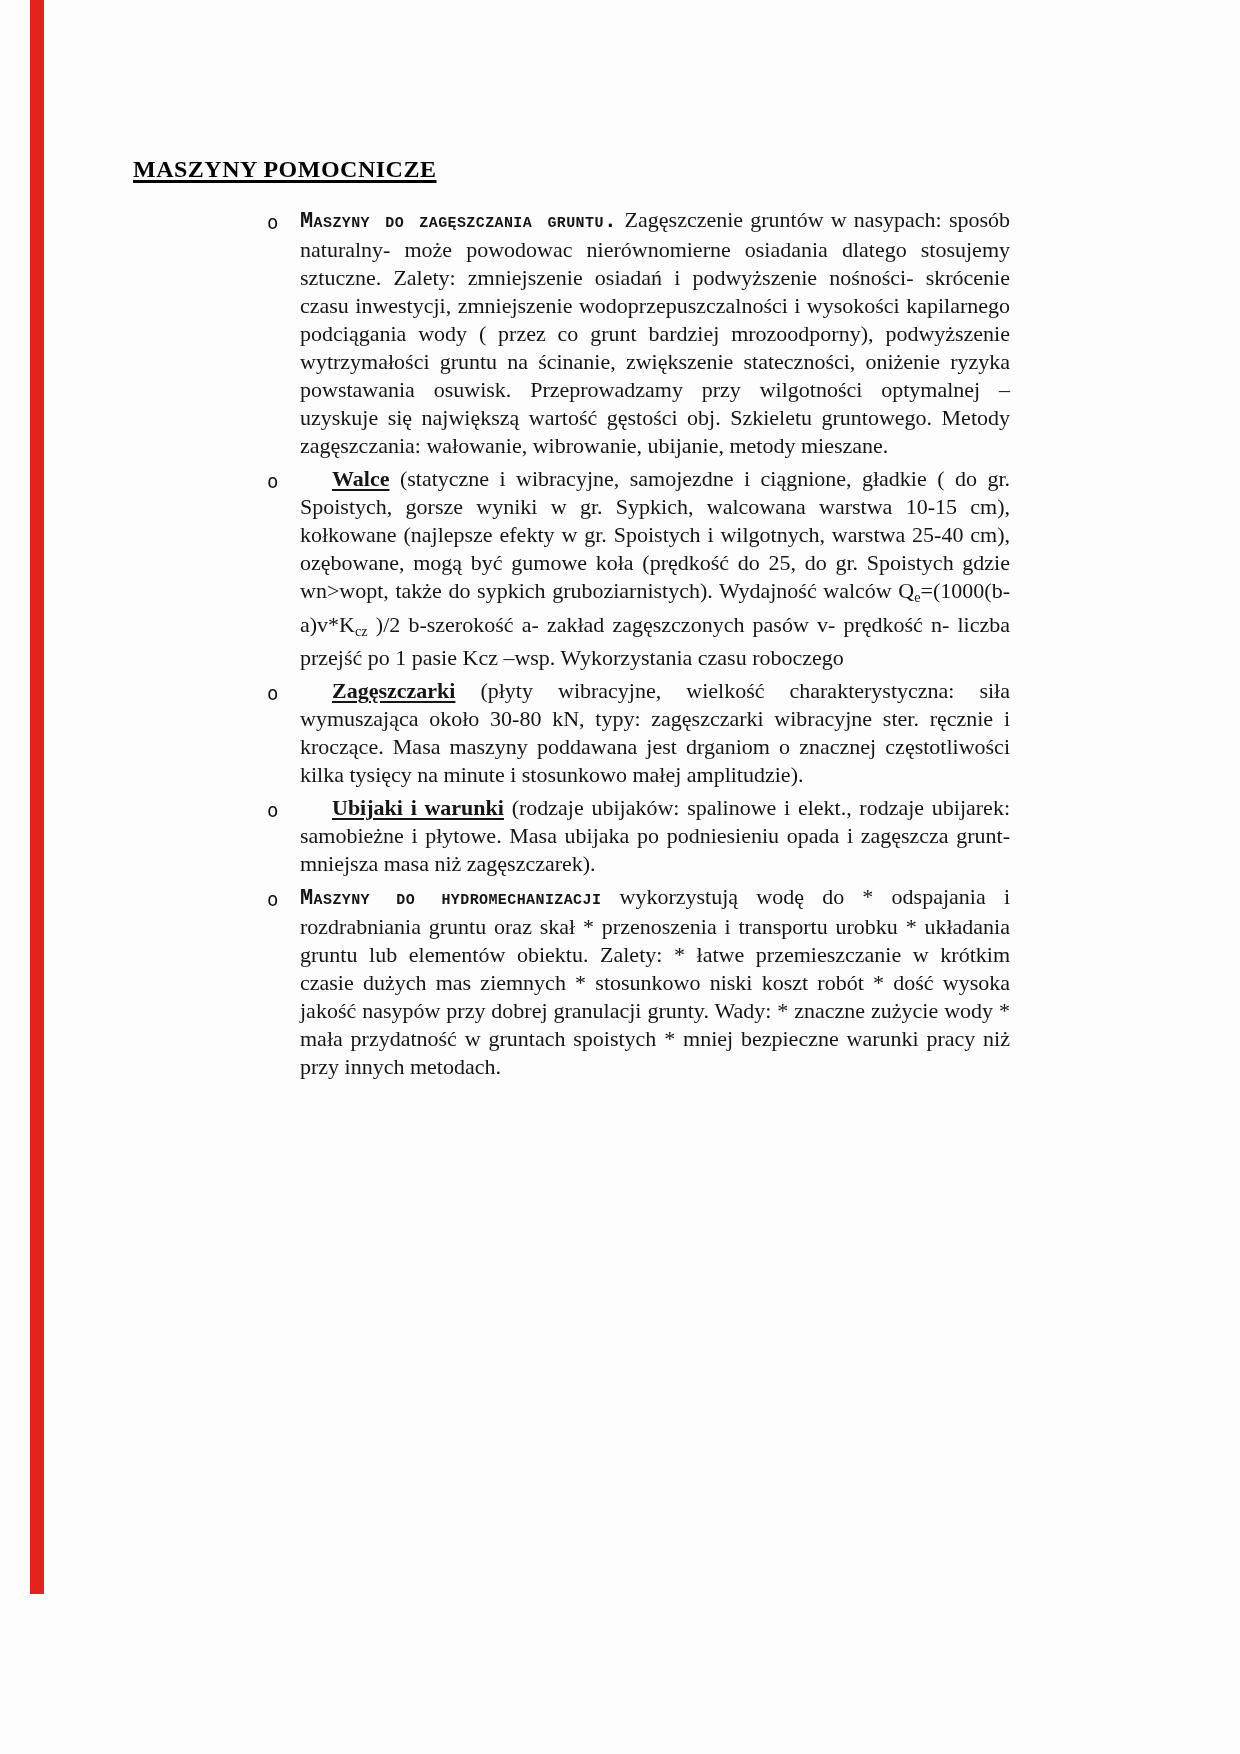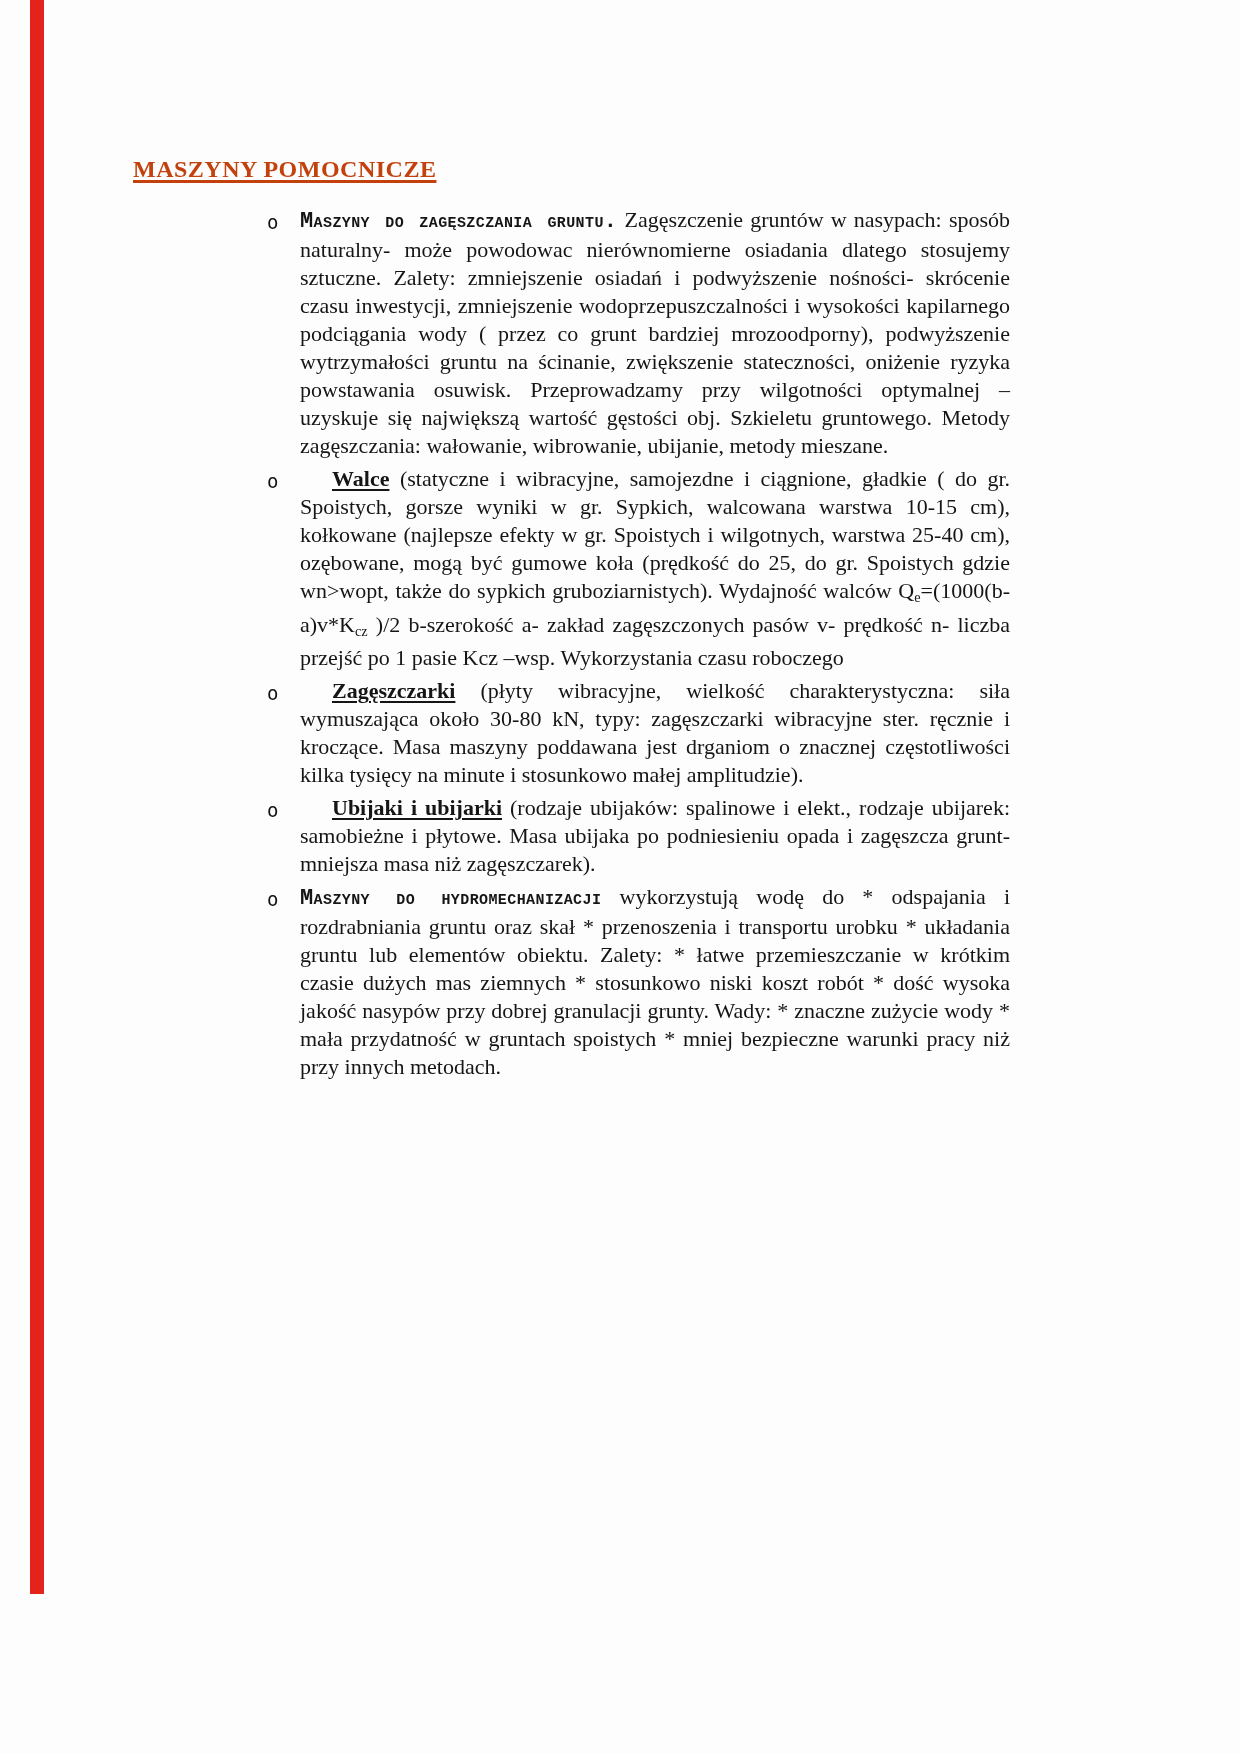--- a/index.html
+++ b/index.html
@@ -22,21 +22,21 @@
   .doc-title{
     position:absolute;
     left:133px; top:156px;
     margin:0;
     font-size:24px;
     font-weight:bold;
     letter-spacing:0.5px;
     text-decoration:underline;
     text-decoration-thickness:2.5px;
     text-underline-offset:3px;
-    color:#c2410c;
+    color:#000000;
   }
   .bullets{
     position:absolute;
     left:300px; top:206px;
     width:710px;
     margin:0; padding:0;
     list-style:none;
     font-size:22px;
     line-height:28px;
     text-align:justify;
@@ -85,18 +85,18 @@
   <h1 class="doc-title">MASZYNY POMOCNICZE</h1>
 
   <ul class="bullets">
 
     <li><span class="marker">o</span><span class="sc">Maszyny do zagęszczania gruntu.</span><span> Zagęszczenie gruntów w nasypach: sposób naturalny- może powodowac nierównomierne osiadania dlatego stosujemy sztuczne. Zalety: zmniejszenie osiadań i podwyższenie nośności- skrócenie czasu inwestycji, zmniejszenie wodoprzepuszczalności i wysokości kapilarnego podciągania wody ( przez co grunt bardziej mrozoodporny), podwyższenie wytrzymałości gruntu na ścinanie, zwiększenie stateczności, oniżenie ryzyka powstawania osuwisk. Przeprowadzamy przy wilgotności optymalnej – uzyskuje się największą wartość gęstości obj. Szkieletu gruntowego. Metody zagęszczania: wałowanie, wibrowanie, ubijanie, metody mieszane.</span></li>
 
     <li><span class="marker">o</span><span class="term">Walce</span><span> (statyczne i wibracyjne, samojezdne i ciągnione, gładkie ( do gr. Spoistych, gorsze wyniki w gr. Sypkich, walcowana warstwa 10-15 cm), kołkowane (najlepsze efekty w gr. Spoistych i wilgotnych, warstwa 25-40 cm), ozębowane, mogą być gumowe koła (prędkość do 25, do gr. Spoistych gdzie wn&gt;wopt, także do sypkich gruboziarnistych). Wydajność walców Q</span><span class="sub">e</span><span>=(1000(b-a)v*K</span><span class="sub">cz</span><span> )/2 b-szerokość a- zakład zagęszczonych pasów v- prędkość n- liczba przejść po 1 pasie Kcz –wsp. Wykorzystania czasu roboczego</span></li>
 
     <li><span class="marker">o</span><span class="term">Zagęszczarki</span><span> (płyty wibracyjne, wielkość charakterystyczna: siła wymuszająca około 30-80 kN, typy: zagęszczarki wibracyjne ster. ręcznie i kroczące. Masa maszyny poddawana jest drganiom o znacznej częstotliwości kilka tysięcy na minute i stosunkowo małej amplitudzie).</span></li>
 
-    <li><span class="marker">o</span><span class="term">Ubijaki i ubijarki</span><span> (rodzaje ubijaków: spalinowe i elekt., rodzaje ubijarek: samobieżne i płytowe. Masa ubijaka po podniesieniu opada i zagęszcza grunt- mniejsza masa niż zagęszczarek).</span></li>
+    <li><span class="marker">o</span><span class="term">Ubijaki i warunki</span><span> (rodzaje ubijaków: spalinowe i elekt., rodzaje ubijarek: samobieżne i płytowe. Masa ubijaka po podniesieniu opada i zagęszcza grunt- mniejsza masa niż zagęszczarek).</span></li>
 
     <li><span class="marker">o</span><span class="sc">Maszyny do hydromechanizacji</span><span> wykorzystują wodę do * odspajania i rozdrabniania gruntu oraz skał * przenoszenia i transportu urobku * układania gruntu lub elementów obiektu. </span><span class="u">Zalety: *</span><span> łatwe przemieszczanie w krótkim czasie dużych mas ziemnych * stosunkowo niski koszt robót * dość wysoka jakość nasypów przy dobrej granulacji grunty. </span><span class="u">Wady</span><span>: * znaczne zużycie wody * mała przydatność w gruntach spoistych * mniej bezpieczne warunki pracy niż przy innych metodach.</span></li>
 
   </ul>
 </div>
 
 </body></html>

